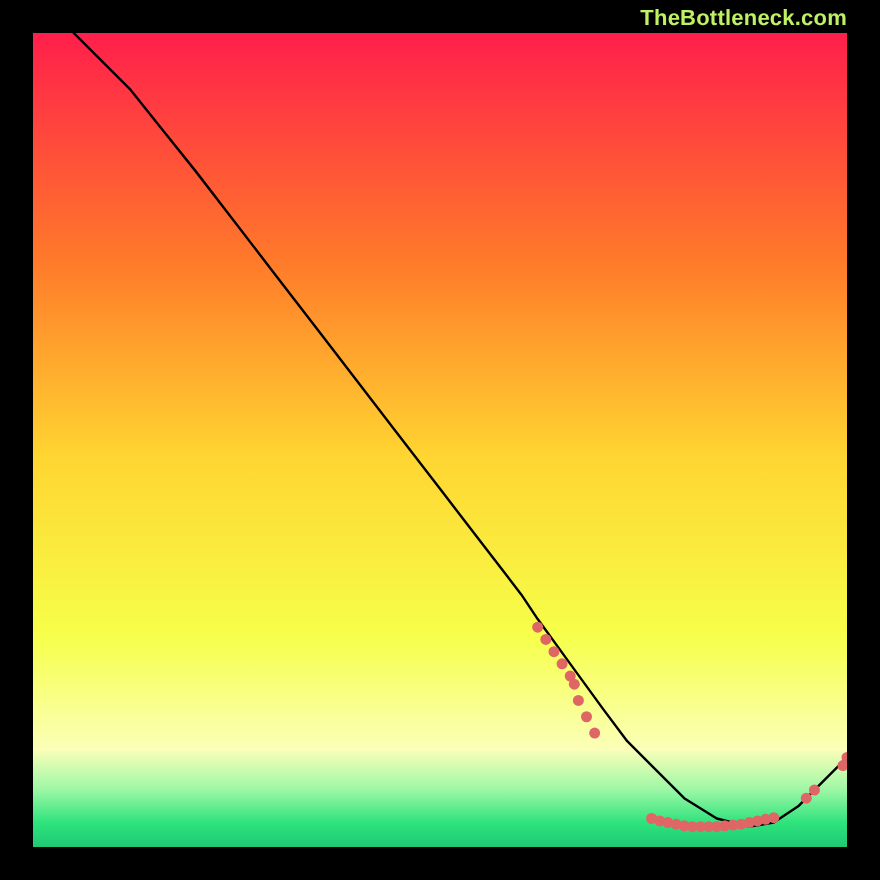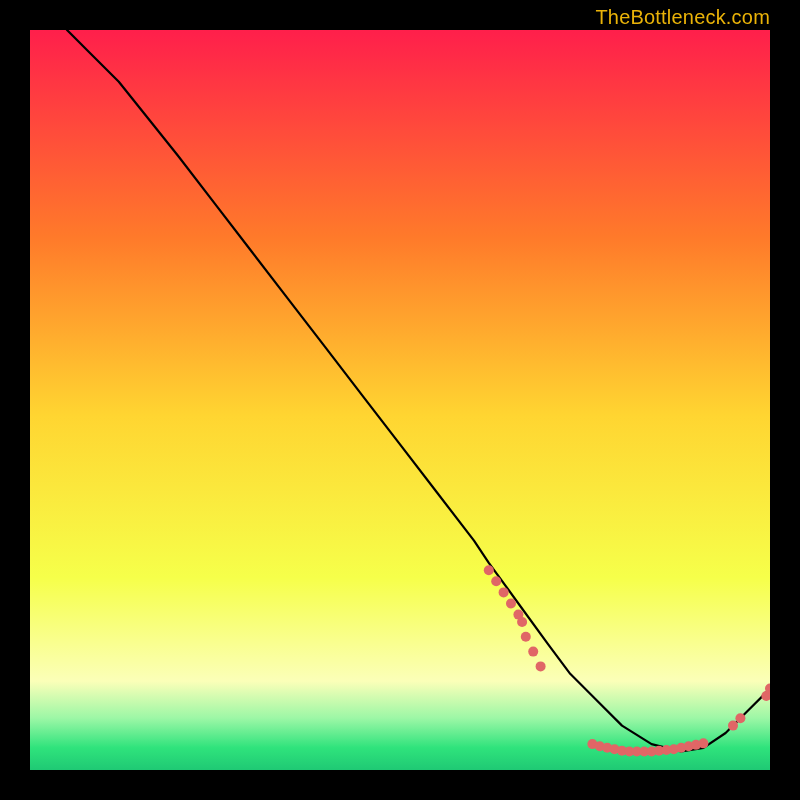--- a/index.html
+++ b/index.html
@@ -29,24 +29,24 @@
     position: absolute;
     left: 0; top: 0;
     width: 740px;
     height: 740px;
     display: block;
   }
   .watermark {
     position: absolute;
     top: 6px;
     right: 30px;
-    color: #eab308;
+    color: #bef264;
     font-size: 20px;
     letter-spacing: 0.2px;
-    font-weight: 400;
+    font-weight: 700;
     user-select: none;
   }
 </style>
 </head>
 <body>
 
 <div class="stage">
   <div class="watermark">TheBottleneck.com</div>
 
   <div class="plot-area">

